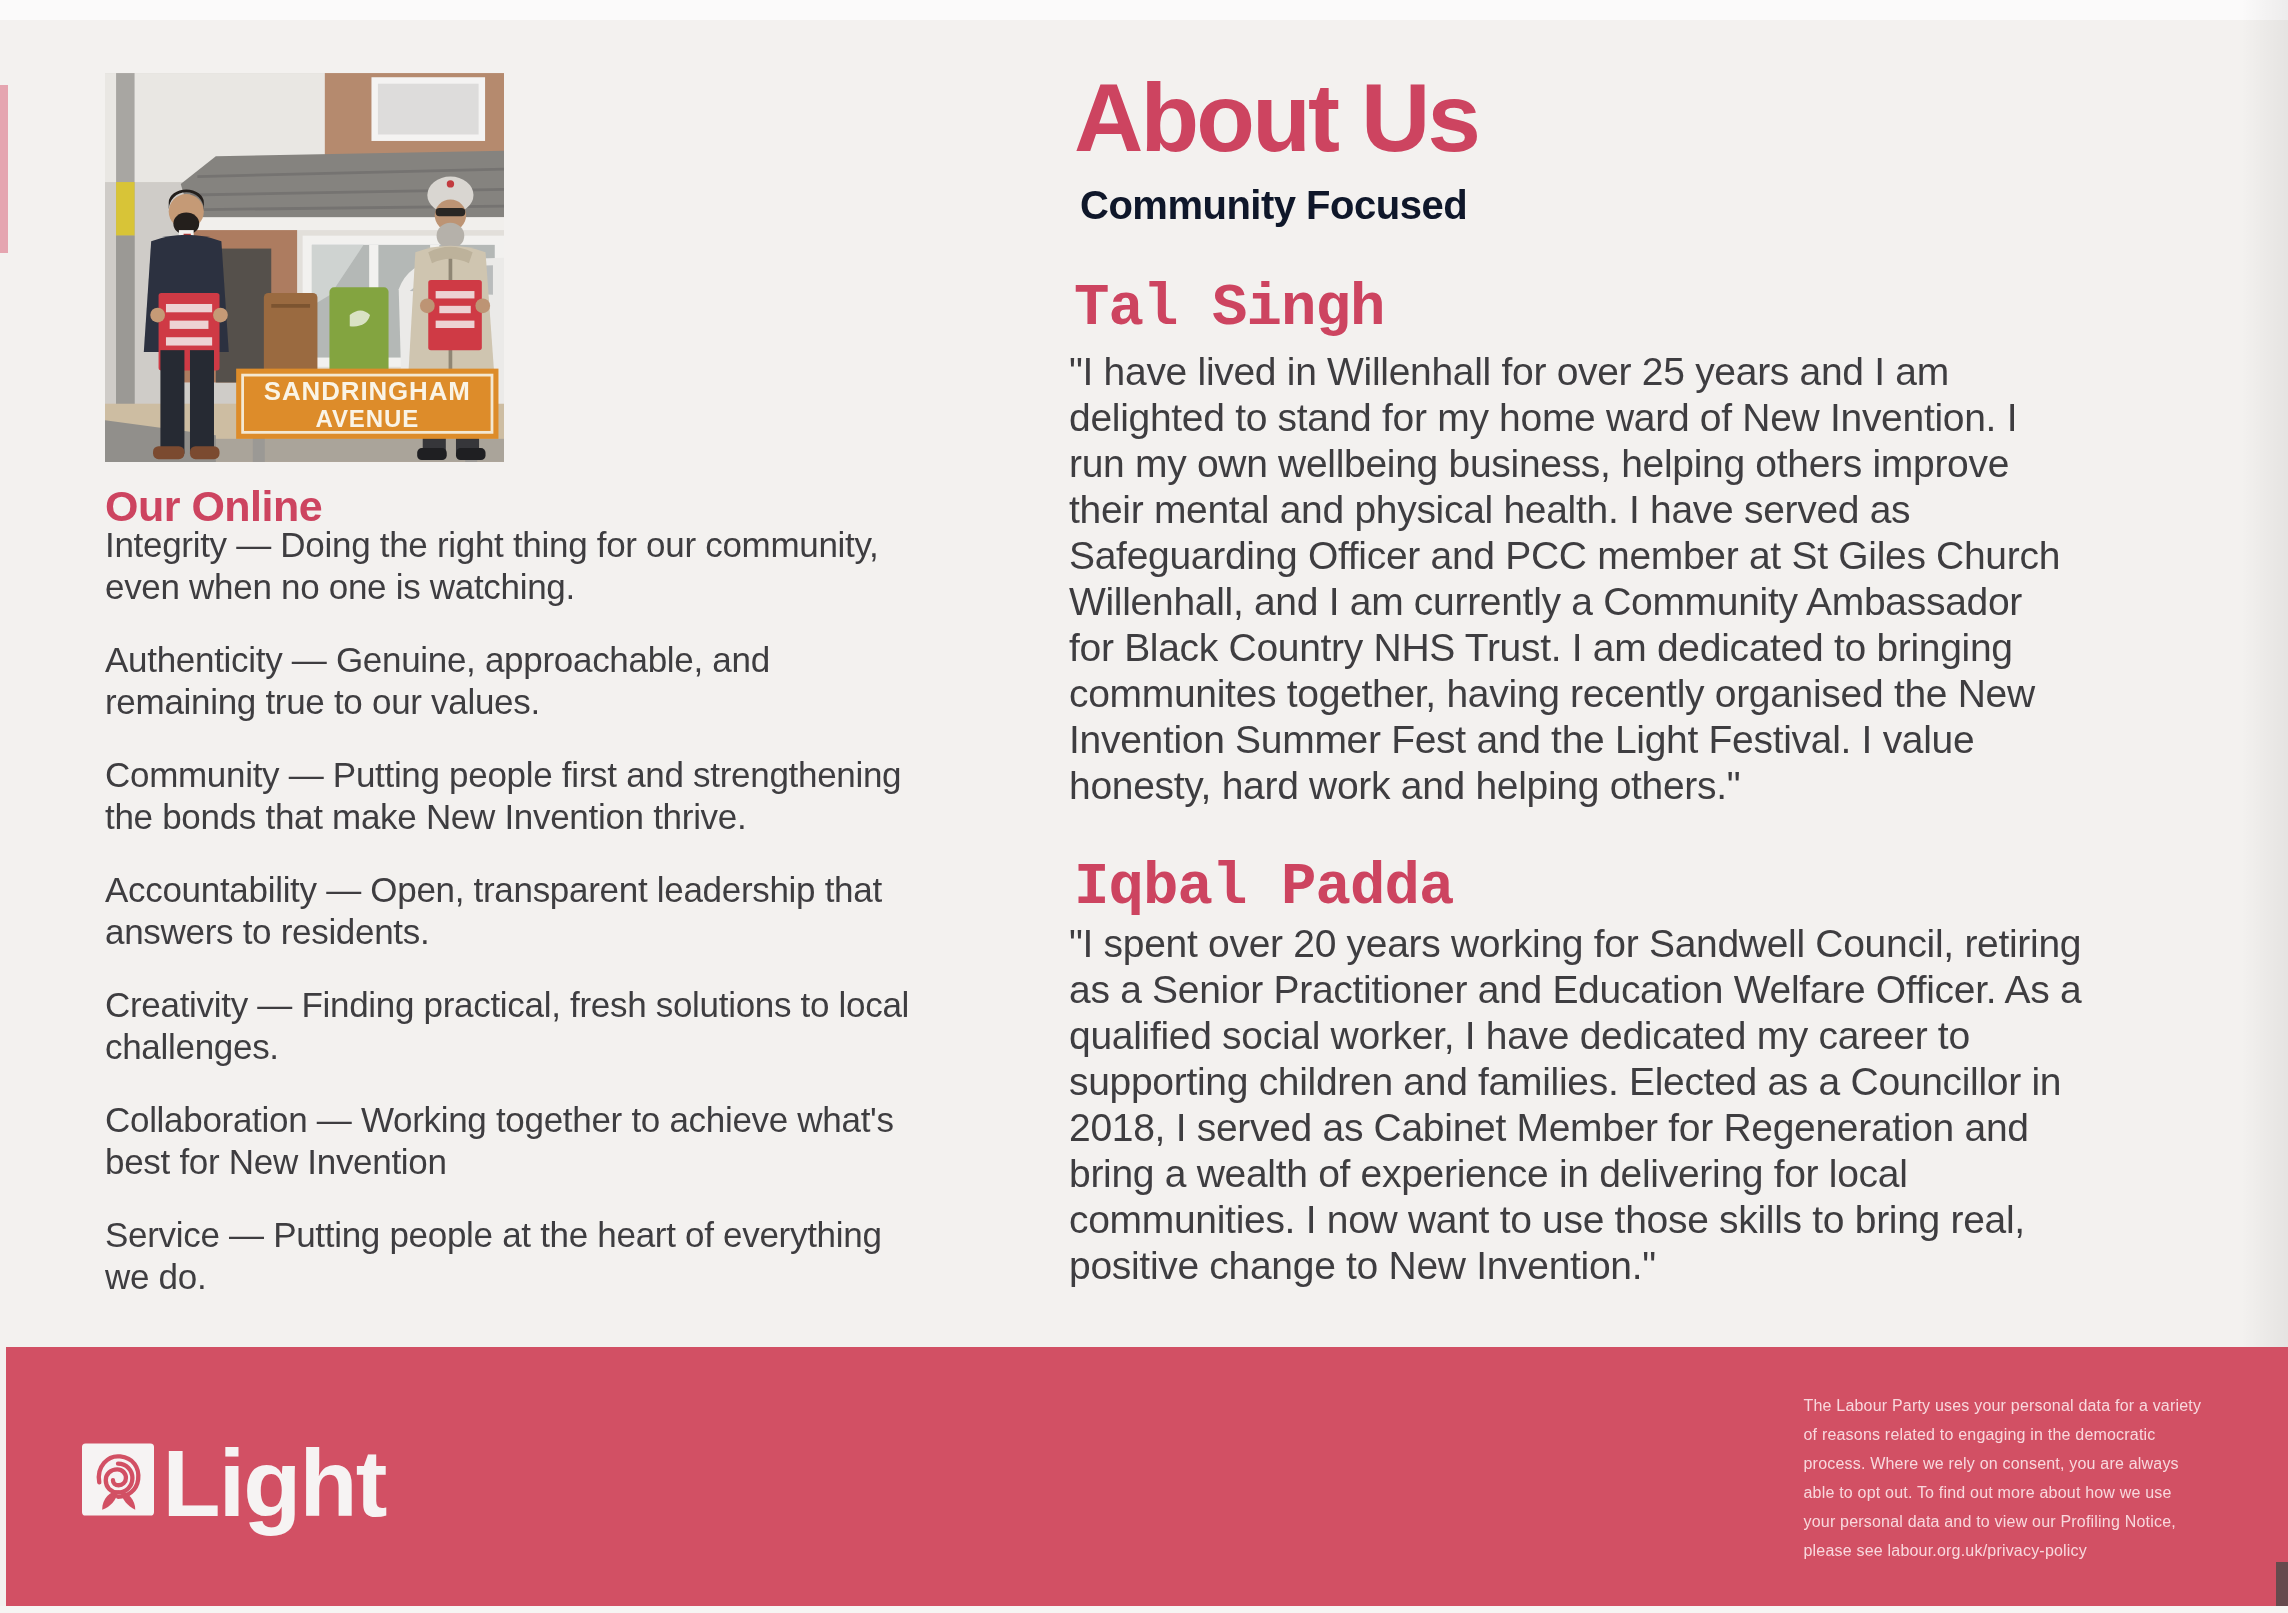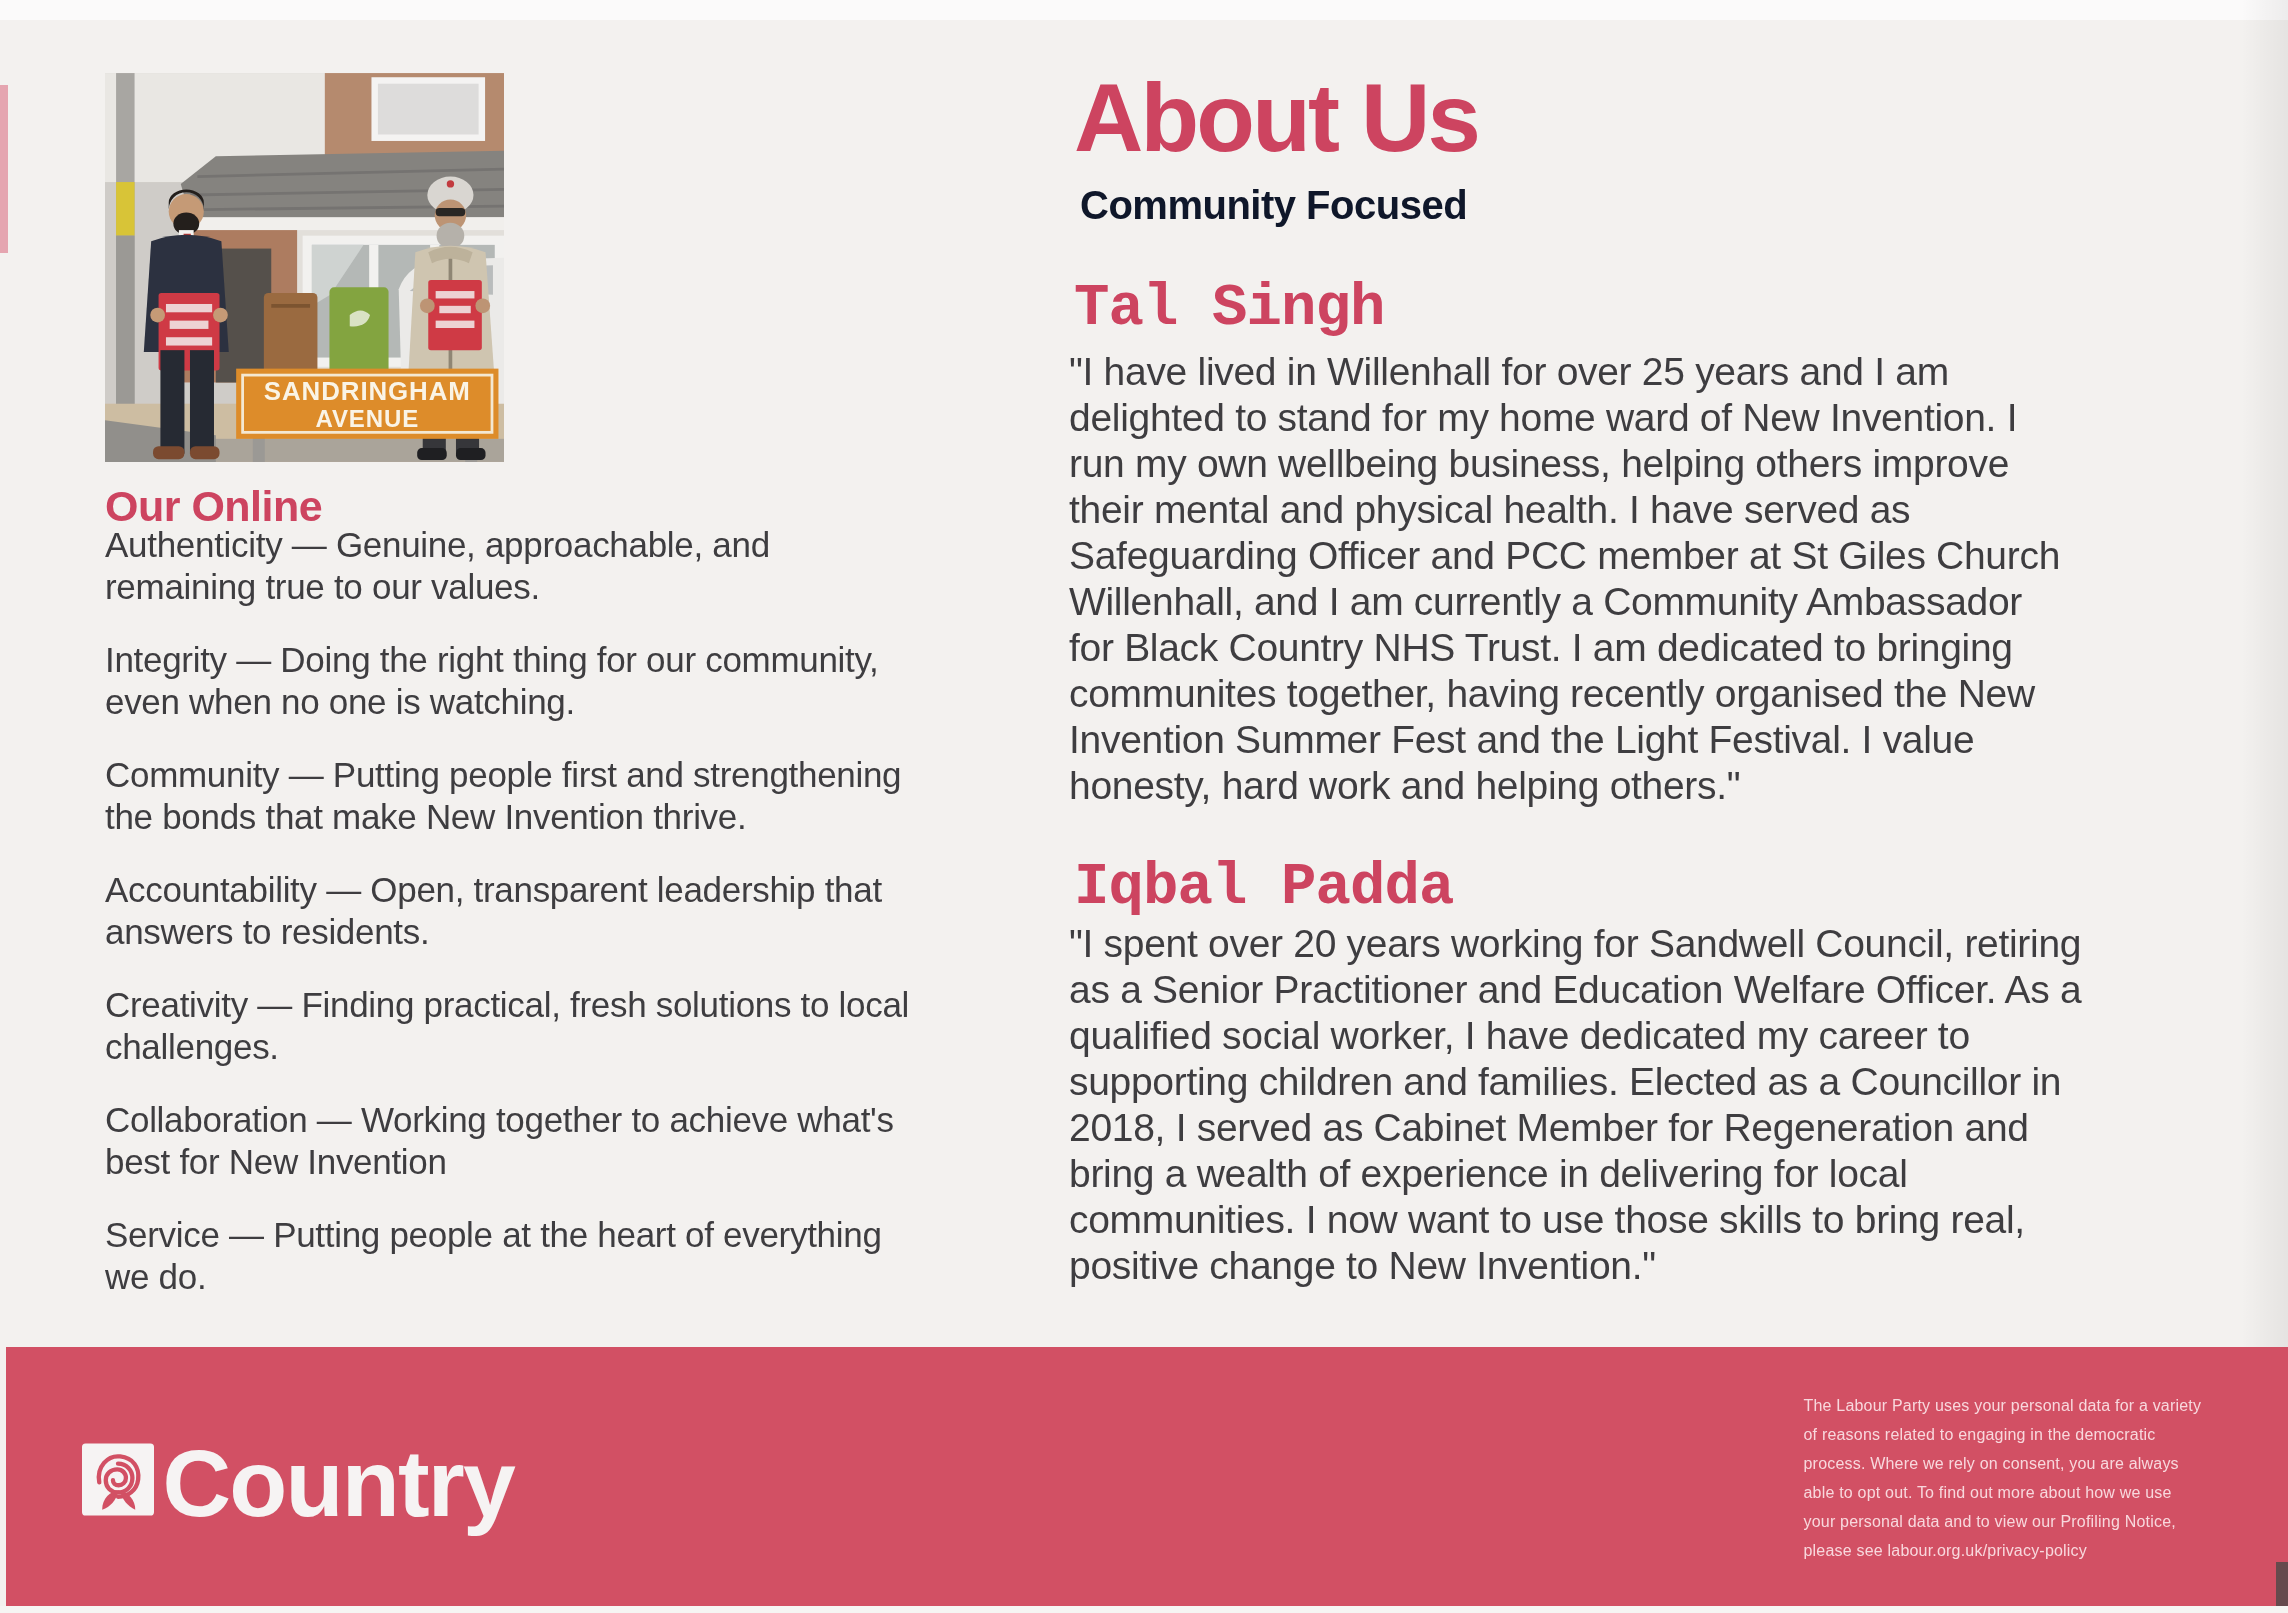--- a/index.html
+++ b/index.html
@@ -169,24 +169,24 @@
       <rect x="142" y="320" width="284" height="76" fill="#dd8c2a"></rect>
       <rect x="149" y="327" width="270" height="62" fill="none" stroke="#f4e8d2" stroke-width="3"></rect>
       <text x="284" y="354" text-anchor="middle" font-family="Liberation Sans, sans-serif" font-size="28" font-weight="bold" fill="#faf4e6" letter-spacing="1">SANDRINGHAM</text>
       <text x="284" y="383" text-anchor="middle" font-family="Liberation Sans, sans-serif" font-size="26" font-weight="bold" fill="#faf4e6" letter-spacing="1">AVENUE</text>
     </g>
   </svg>
 
 
   <div class="abs values-heading">Our Online</div>
   <div class="abs values-list">
+    <p class="value-item">Integrity — Doing the right thing for our community,
+even when no one is watching.</p>
     <p class="value-item">Authenticity — Genuine, approachable, and
 remaining true to our values.</p>
-    <p class="value-item">Integrity — Doing the right thing for our community,
-even when no one is watching.</p>
     <p class="value-item">Community — Putting people first and strengthening
 the bonds that make New Invention thrive.</p>
     <p class="value-item">Accountability — Open, transparent leadership that
 answers to residents.</p>
     <p class="value-item">Creativity — Finding practical, fresh solutions to local
 challenges.</p>
     <p class="value-item">Collaboration — Working together to achieve what's
 best for New Invention</p>
     <p class="value-item">Service — Putting people at the heart of everything
 we do.</p>
@@ -220,21 +220,21 @@
   <div class="abs banner">
     <svg class="abs rose-box" viewBox="0 0 100 100">
       <rect width="100" height="100" rx="5" fill="#f6f3f3"></rect>
       <g stroke="#d25064" fill="none" stroke-width="6" stroke-linecap="round">
         <path d="M24 54 C20 32 36 16 53 18 C71 20 80 33 78 50 C76 65 64 74 50 74"></path>
         <path d="M50 28 C62 28 70 37 70 48 C70 60 61 68 50 68 C40 68 33 61 33 51 C33 42 40 36 49 36 C56 36 61 41 61 48 C61 54 56 58 51 58 C46 58 43 55 43 51"></path>
       </g>
       <path d="M28 92 C28 76 39 66 52 65 C46 80 40 88 28 92 Z" fill="#d25064"></path>
       <path d="M74 92 C74 78 64 68 52 65 C57 79 63 87 74 92 Z" fill="#d25064"></path>
     </svg>
-    <div class="abs wordmark">Country</div>
+    <div class="abs wordmark">Light</div>
     <div class="abs smallprint privacy">The Labour Party uses your personal data for a variety
 of reasons related to engaging in the democratic
 process. Where we rely on consent, you are always
 able to opt out. To find out more about how we use
 your personal data and to view our Profiling Notice,
 please see labour.org.uk/privacy-policy</div>
   </div>
 
   <div class="abs strip-bottom"></div>
   <div class="abs corner-mark"></div>

